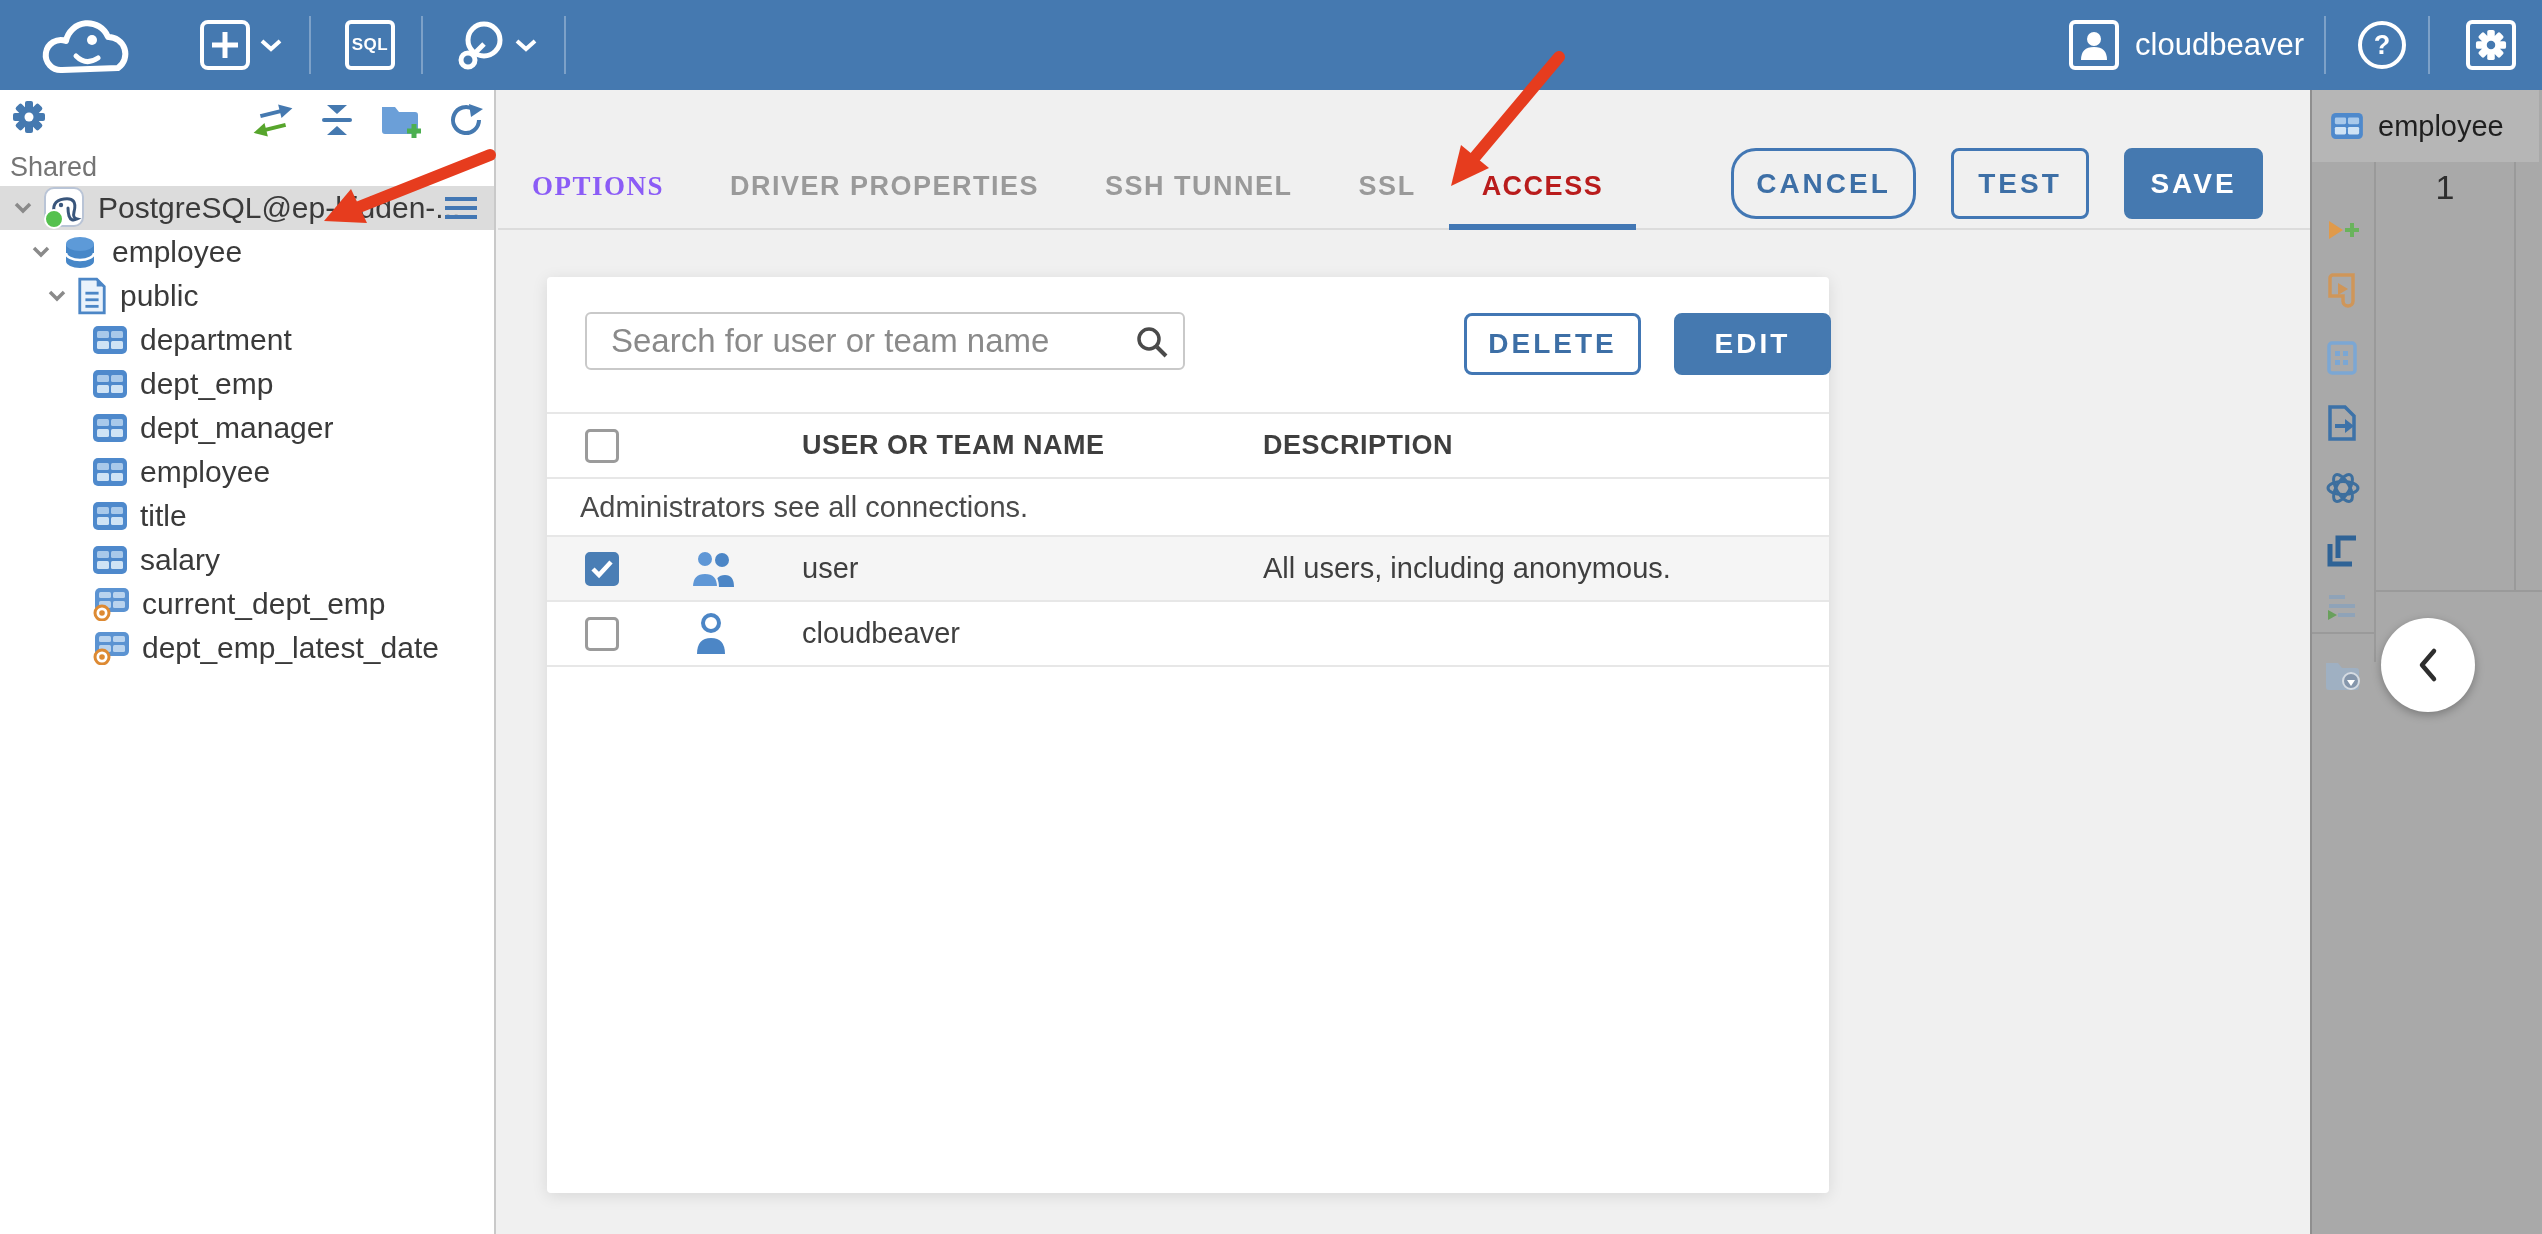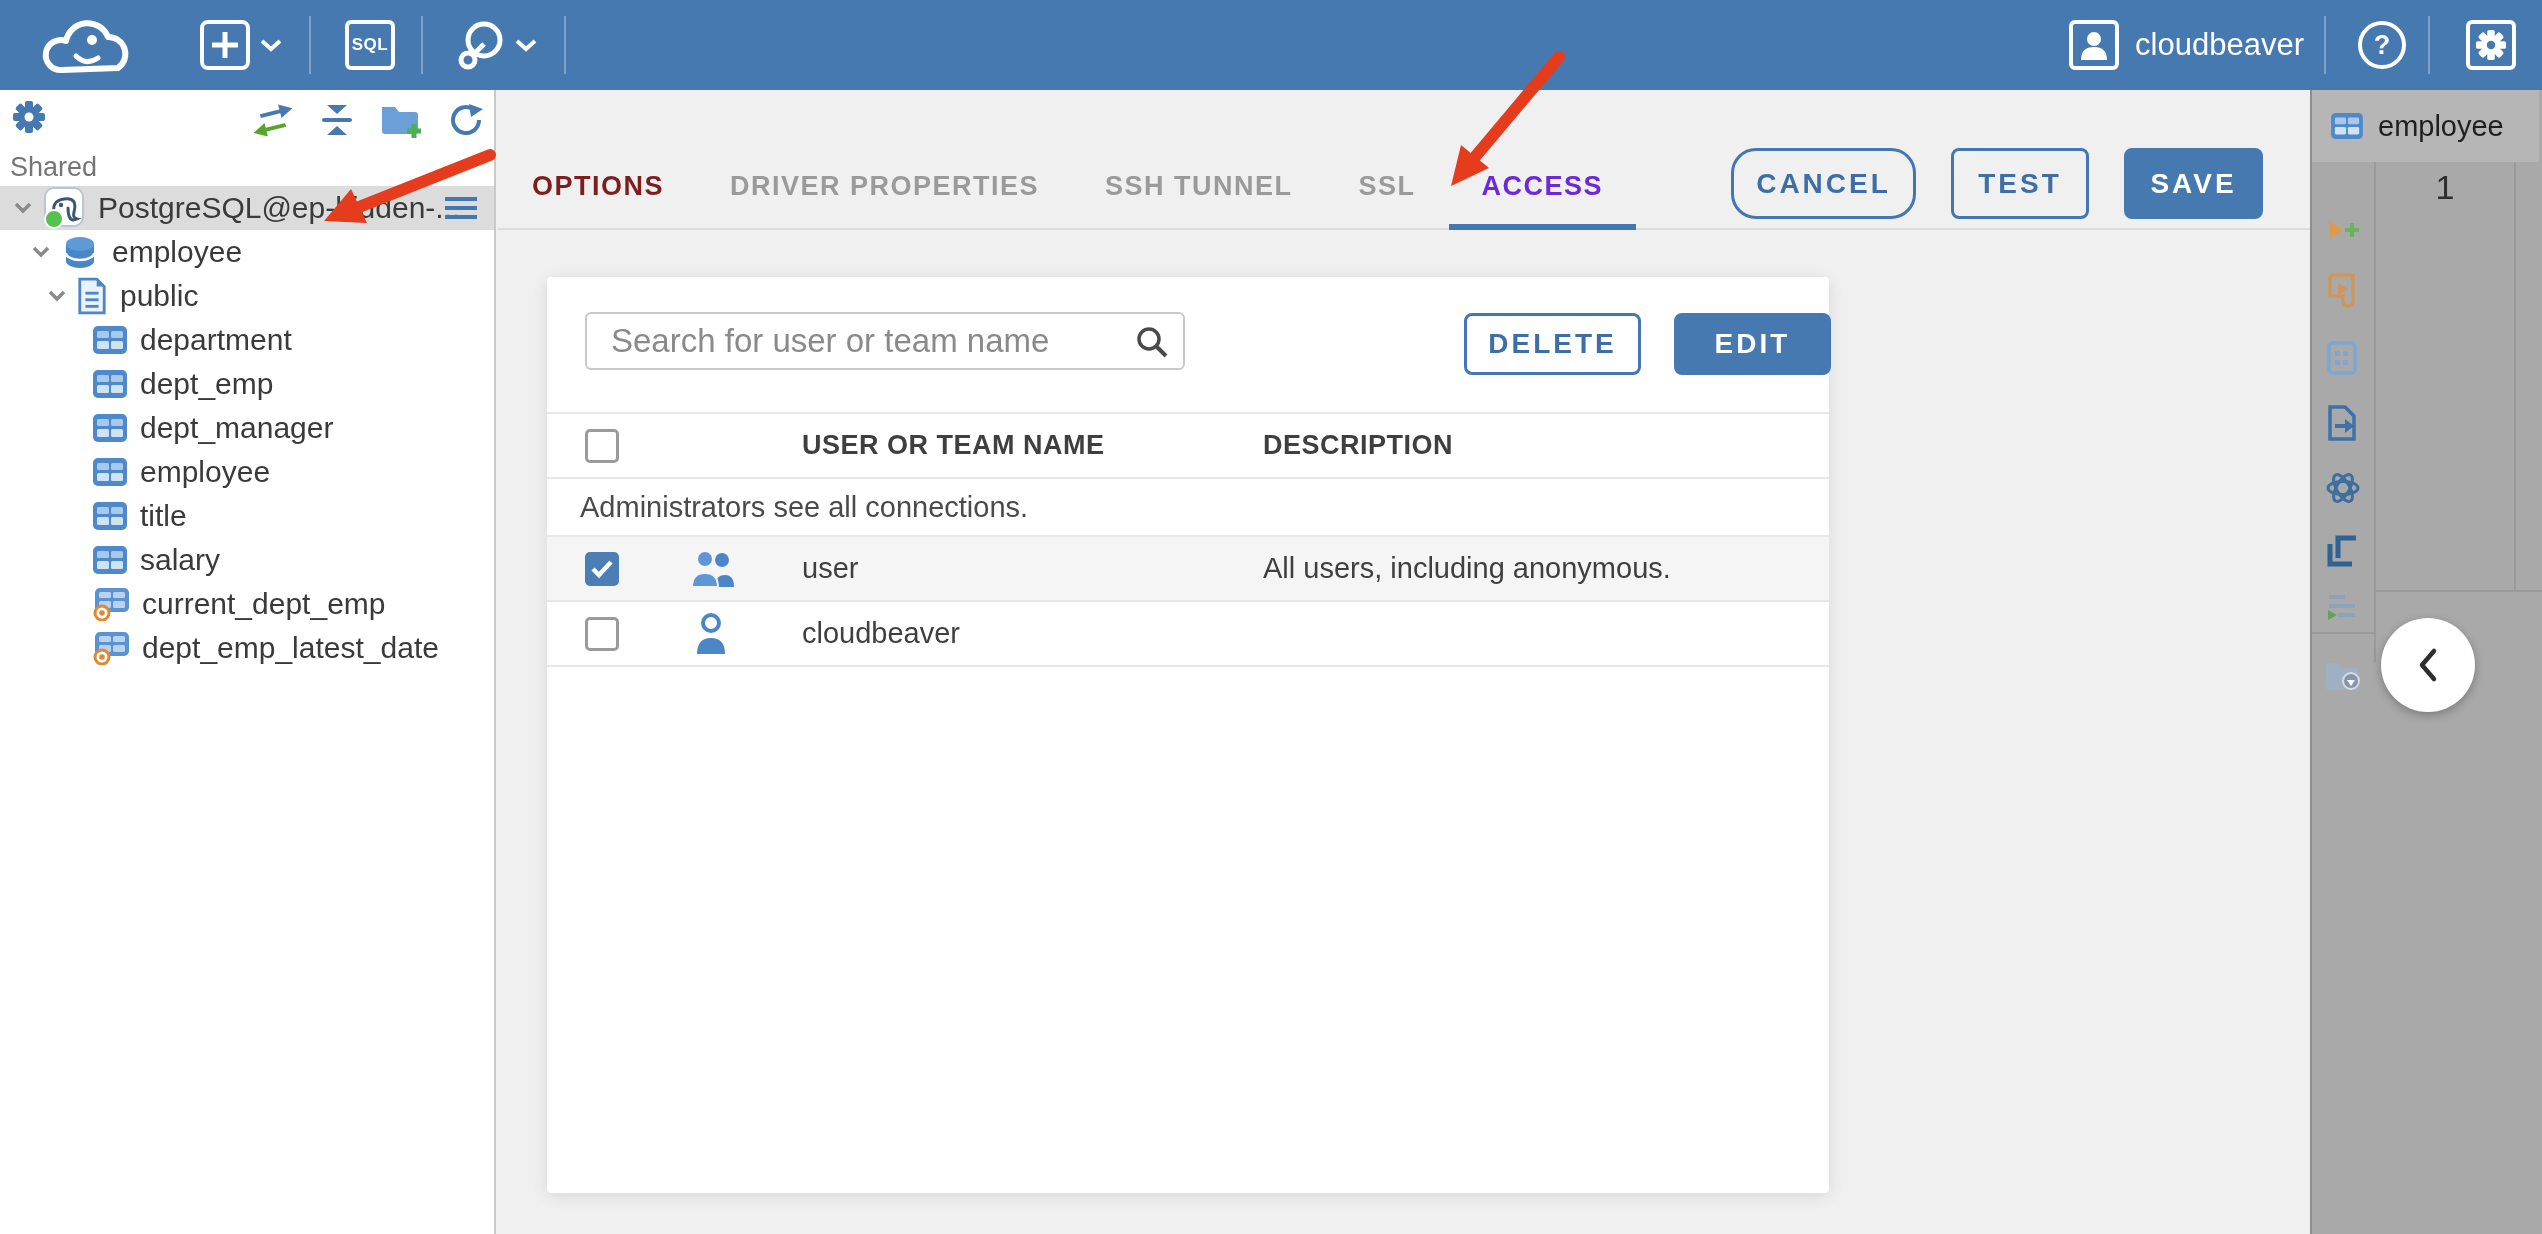--- a/index.html
+++ b/index.html
@@ -36,22 +36,22 @@
   .pad1 { padding-left:30px; } .pad2 { padding-left:46px; } .pad3 { padding-left:92px; }
   .row-menu { position:absolute; right:16px; top:9px; }
 
   
   .main { position:absolute; left:498px; top:90px; width:1812px; height:1144px;
     background:#f0f0f0; }
   .tabbar { position:absolute; left:0; top:0; width:100%; height:140px;
     border-bottom:2px solid #dcdcdc; display:flex; align-items:flex-end; padding-left:1px; }
   .tab { padding:0 33px 26px; font-size:27px; letter-spacing:1.5px; color:#9a9a9a;
     font-weight:bold; position:relative; cursor:pointer; }
-  .tab.first { color:#7f1d1d; }
-  .tab.active { color:#6d28d9; }
+  .tab.first { color:#8b5cf6;font-family:Liberation Serif, serif; }
+  .tab.active { color:#b91c1c; }
   .tab.active::after { content:""; position:absolute; left:0; right:0; bottom:-2px;
     height:6px; background:#4277b4; }
   .top-actions { position:absolute; top:58px; right:47px; display:flex; gap:35px; }
   .btn { border:3px solid #4277b4; border-radius:8px; background:transparent;
     color:#3d6fa6; font-weight:bold; letter-spacing:3px; font-size:28px;
     font-family:"Liberation Sans",sans-serif; cursor:pointer;
     display:flex; align-items:center; justify-content:center; }
   .btn.primary { background:#4579b0; border-color:#4579b0; color:#fff; }
   .b-cancel { width:185px; height:71px;border-radius:25px; } .b-test { width:138px; height:71px; }
   .b-save { width:139px; height:71px; }

